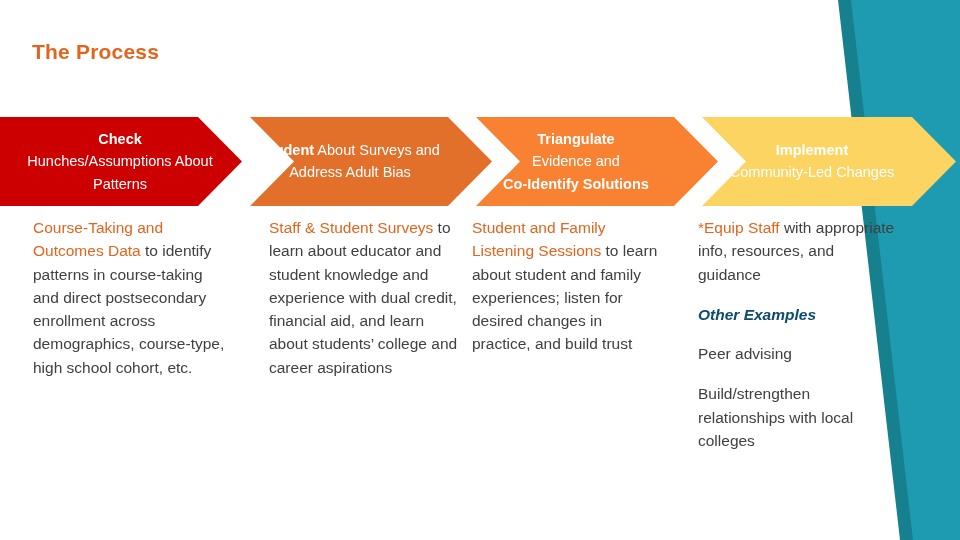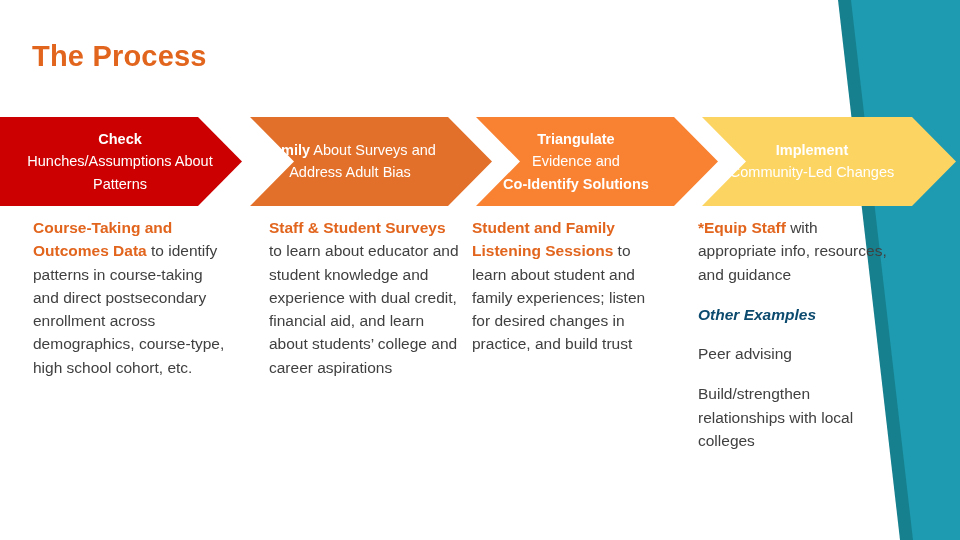--- a/index.html
+++ b/index.html
@@ -34,21 +34,21 @@
     width: 960px;
     height: 540px;
     pointer-events: none;
   }
 
   
   .title {
     position: absolute;
     left: 32px;
     top: 40px;
-    font-size: 29px;
+    font-size: 21px;
     font-weight: bold;
     letter-spacing: 0.2px;
     color: #E2651E;
   }
 
   
   .arrow-band {
     position: absolute;
     left: 0;
     top: 117px;
@@ -91,21 +91,21 @@
     line-height: 1.5;
     color: #404040;
   }
   .col-1 { left: 33px;  width: 196px; }
   .col-2 { left: 269px; width: 192px; }
   .col-3 { left: 472px; width: 190px; }
   .col-4 { left: 698px; width: 200px; }
 
   .hl {
     color: #E2651E;
-    font-weight: bold;
+    font-weight: normal;
   }
   .hl-italic {
     color: #0c4a6e;
     font-weight: bold;
     font-style: italic;
   }
   .para { margin: 0; }
   .para + .para { margin-top: 17px; }
 </style>
 </head>
@@ -133,21 +133,21 @@
 
       <polygon points="702,0 912,0 956,44.5 912,89 702,89 746,44.5" fill="#FCD462"></polygon>
     </svg>
 
     <div class="arrow-label al-1">
       <b>Check</b><br>
       <span>Hunches/Assumptions About Patterns</span>
     </div>
 
     <div class="arrow-label al-2">
-      <b>Family</b>
+      <b>Student</b>
       <span>About Surveys and Address Adult Bias</span>
     </div>
 
     <div class="arrow-label al-3">
       <b>Triangulate</b><br>
       <span>Evidence and</span><br>
       <b>Co-Identify Solutions</b>
     </div>
 
     <div class="arrow-label al-4">

